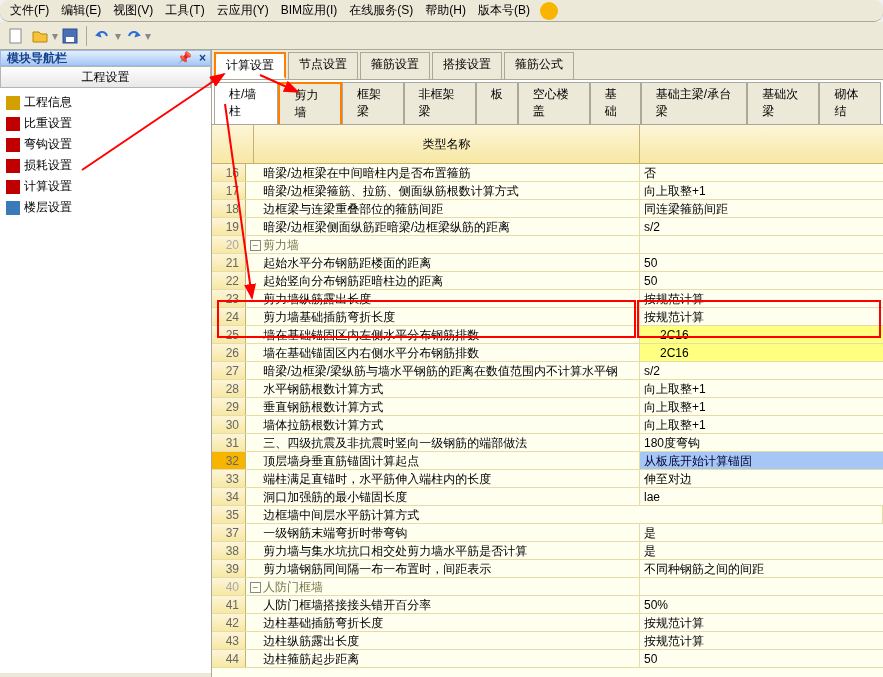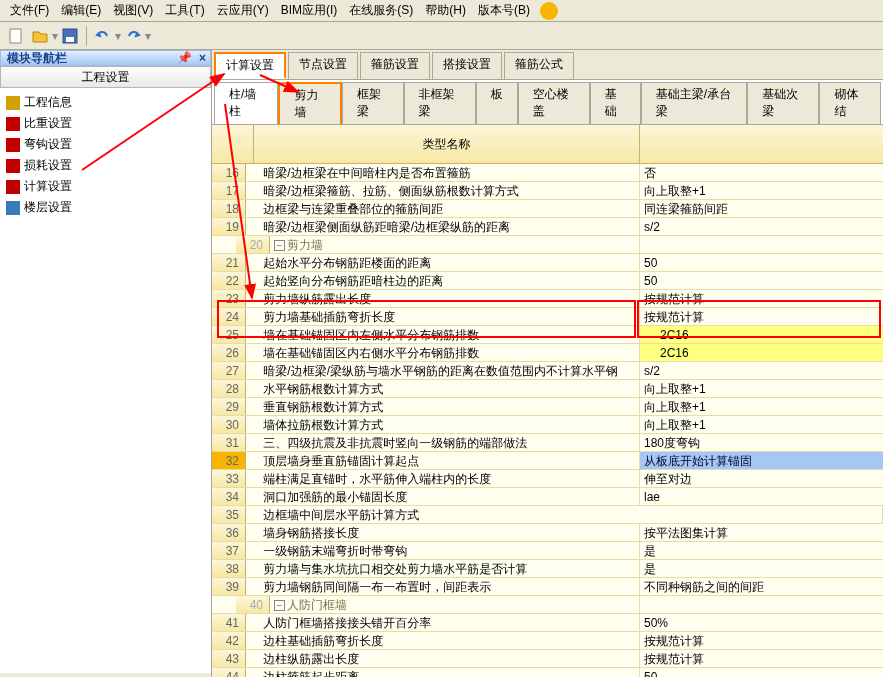--- a/index.html
+++ b/index.html
@@ -1,17 +1,17 @@
 <!DOCTYPE html>
 <html><head>
 <meta charset="utf-8">
 <style>
 * { margin:0; padding:0; box-sizing:border-box; font-family:"Microsoft YaHei","SimSun",sans-serif; font-size:12px; }
 body { background:#f0f0f0; width:883px; height:677px; overflow:hidden; position:relative; }
-.menubar { background:#ece9d8; height:22px; display:flex; align-items:center; padding:0 4px; border-bottom:1px solid #aca899; }
+.menubar { background:#ece9d8; height:22px; display:flex; align-items:center; padding:0 4px; border-bottom:1px solid #aca899;border-radius:9px; }
 .menubar span { padding:2px 6px; cursor:default; }
 .menubar .icon-help { width:18px; height:18px; background:#f7b500; border-radius:50%; margin-left:4px; display:inline-block; }
 .toolbar { background:#ece9d8; height:28px; display:flex; align-items:center; padding:0 4px; border-bottom:1px solid #aca899; }
 .tb-btn { width:20px; height:20px; margin:0 2px; display:flex; align-items:center; justify-content:center; }
 .sep { width:1px; height:20px; background:#aca899; margin:0 4px; }
 .layout { display:flex; height:calc(100% - 50px); }
 .sidebar { width:212px; background:#ece9d8; border-right:1px solid #aca899; }
 .side-title { background:linear-gradient(#e3efff,#a6c7f5); height:16px; display:flex; align-items:center; padding:0 6px; color:#15428b; font-weight:bold; border:1px solid #99bbe8; position:relative;}
 .side-title .pin { position:absolute; right:18px; }
 .side-title .x { position:absolute; right:4px; }
@@ -31,21 +31,21 @@
 .grid-head { display:flex; background:linear-gradient(#fdf5d9,#f7e8a3); border-bottom:1px solid #c5b26e; height:39px; }
 .gh-num { width:42px; border-right:1px solid #c5b26e; }
 .gh-name { flex:1; display:flex; align-items:center; justify-content:center; border-right:1px solid #c5b26e; }
 .gh-val { width:243px; }
 .grid-body { overflow-y:auto; flex:1; background:#fffff0; }
 .row { display:flex; height:18px; border-bottom:1px solid #e5dca8; }
 .rnum { width:34px; text-align:right; padding-right:6px; color:#666; background:linear-gradient(#fdf5d9,#f7e8a3); border-right:1px solid #c5b26e; line-height:18px; }
 .rname { flex:1; padding-left:4px; line-height:18px; border-right:1px solid #e5dca8; white-space:nowrap; overflow:hidden; }
 .rval { width:243px; padding-left:4px; line-height:18px; white-space:nowrap; overflow:hidden; }
 .row.group .rname { color:#767648; font-weight:normal; }
-.row.group .rnum { color:#aaa;margin-left:24px; }
+.row.group .rnum { color:#aaa; }
 .redframe { position:absolute; border:2px solid #ff0000; pointer-events:none; z-index:5; }
 .row.sel .rnum { background:#f7b500; }
 .row.sel .rval { background:#a6c7f5; color:#003; }
 .valhl { background:#ffff80;padding-left:20px; }
 svg.arrow { position:absolute; pointer-events:none; z-index:10; }
 </style>
 </head>
 <body>
 
 <div class="menubar">
@@ -249,25 +249,20 @@
         <div class="row">
           <div class="rnum">34</div>
           <div class="rname">&nbsp;&nbsp;&nbsp;&nbsp;洞口加强筋的最小锚固长度</div>
           <div class="rval">lae</div>
         </div>
         <div class="row">
           <div class="rnum">35</div>
           <div class="rname">&nbsp;&nbsp;&nbsp;&nbsp;边框墙中间层水平筋计算方式</div>
         </div>
         <div class="row">
-          <div class="rnum">36</div>
-          <div class="rname">&nbsp;&nbsp;&nbsp;&nbsp;墙身钢筋搭接长度</div>
-          <div class="rval">按平法图集计算</div>
-        </div>
-        <div class="row">
           <div class="rnum">37</div>
           <div class="rname">&nbsp;&nbsp;&nbsp;&nbsp;一级钢筋末端弯折时带弯钩</div>
           <div class="rval">是</div>
         </div>
         <div class="row">
           <div class="rnum">38</div>
           <div class="rname">&nbsp;&nbsp;&nbsp;&nbsp;剪力墙与集水坑抗口相交处剪力墙水平筋是否计算</div>
           <div class="rval">是</div>
         </div>
         <div class="row">

